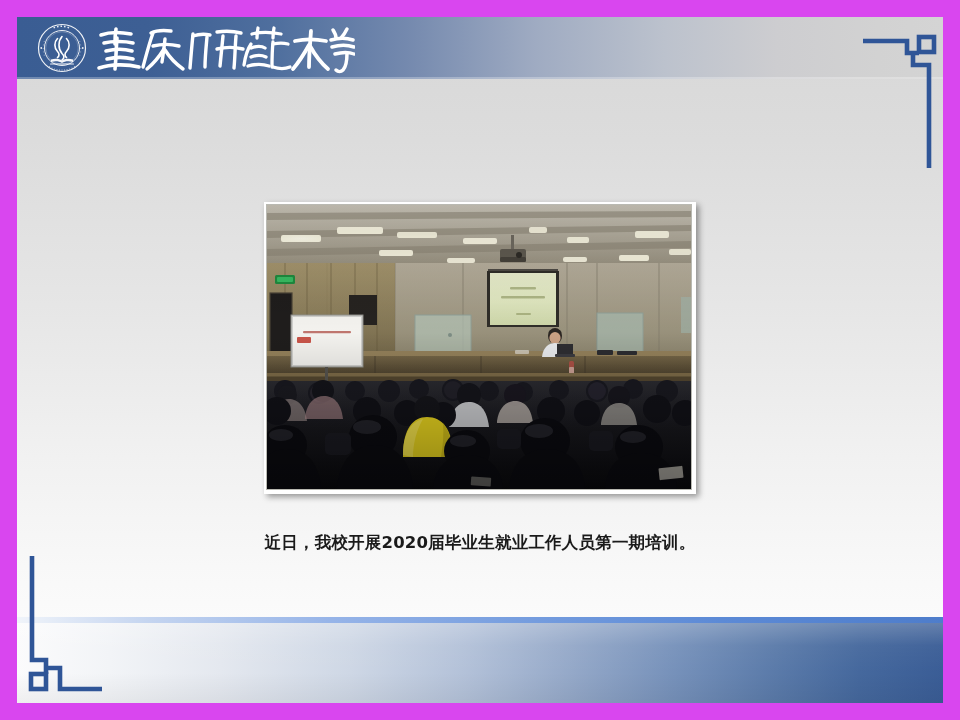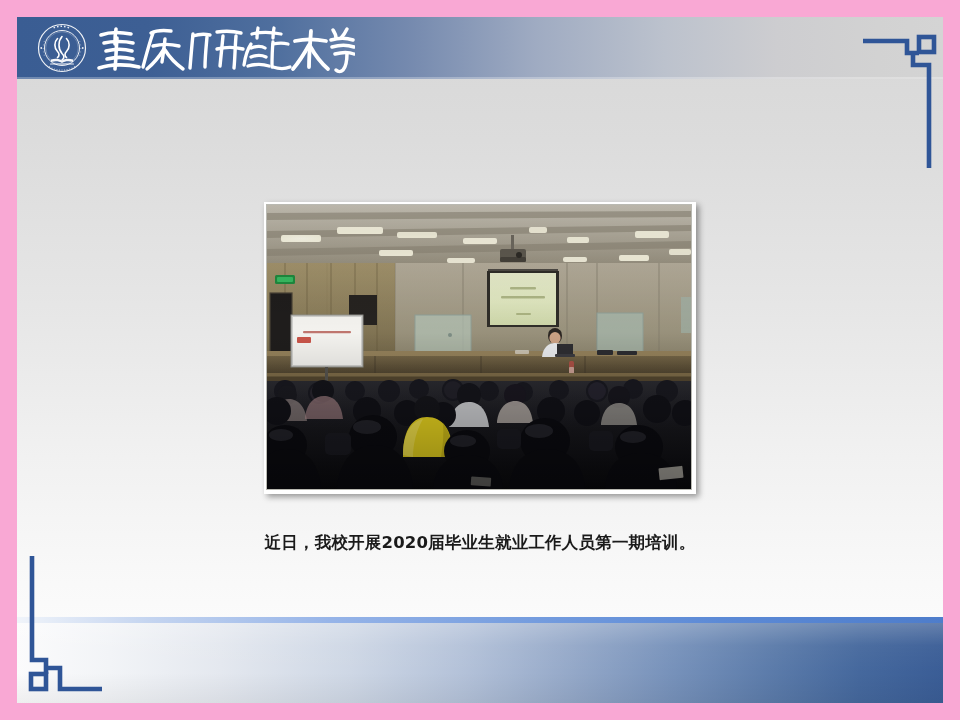--- a/index.html
+++ b/index.html
@@ -13,21 +13,21 @@
     height: 720px;
     overflow: hidden;
     font-family: "Liberation Sans", "DejaVu Sans", sans-serif;
   }
 
   
   #slide-frame {
     position: absolute;
     left: 0; top: 0;
     width: 960px; height: 720px;
-    background: #f9a8d4;
+    background: #d946ef;
   }
 
   
   #slide {
     position: absolute;
     left: 17px;
     top: 17px;
     width: 926px;
     height: 686px;
     background: linear-gradient(to bottom,

